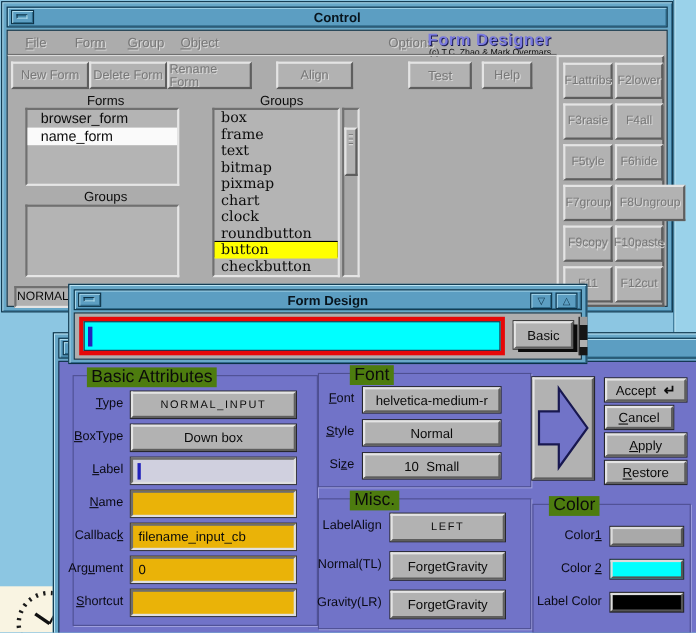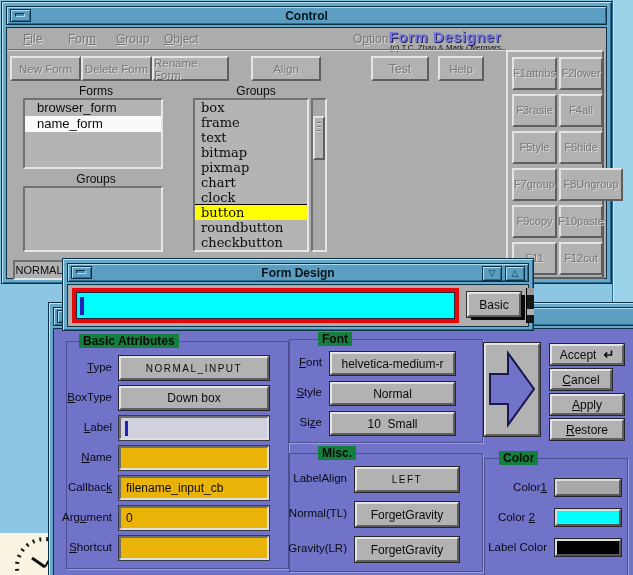--- a/index.html
+++ b/index.html
@@ -18,21 +18,21 @@
   .sunken{background:#B4B4B4;border:2px solid;border-color:#707070 #E4E4E4 #E4E4E4 #707070;}
   .dis{color:#787878;text-shadow:1px 1px 0 #D9D9D9;}
   .ctr{display:flex;align-items:center;justify-content:center;}
   .menu-item{position:absolute;top:4px;font-size:12px;font-weight:normal;}
   .list{position:absolute;background:#B4B4B4;border:2px solid;border-color:#707070 #E6E6E6 #E6E6E6 #707070;}
   .li{height:16px;line-height:16px;padding-left:12px;font-size:13px;white-space:nowrap;overflow:hidden;}
   .oli{height:15px;line-height:15px;padding-left:6px;font-size:13px;font-family:"DejaVu Serif","Liberation Serif",serif;white-space:nowrap;overflow:hidden;}
   .lbl-s{position:absolute;font-size:12px;text-align:center;}
   .fkb{position:absolute;display:flex;flex-direction:row;align-items:center;justify-content:center;font-size:11px;line-height:1.15;}
   .fs{position:absolute;border:1px solid #4E4F92;box-shadow:1px 1px 0 #9FA0DE;}
-  .fs-title{position:absolute;top:-8px;font-size:12px;font-weight:bold;background:#15803d;padding:0 4px;white-space:nowrap;}
+  .fs-title{position:absolute;top:-8px;font-size:16px;font-weight:normal;background:#4d7c0f;padding:0 4px;white-space:nowrap;}
   .plbl{position:absolute;font-size:11.5px;white-space:nowrap;color:#0a0a14;}
   .vbtn{position:absolute;background:#B2B2B2;border:2px solid;border-color:#E4E4E4 #5E5E5E #5E5E5E #E4E4E4;box-shadow:0 0 0 1px #26262d;display:flex;align-items:center;justify-content:center;font-size:12px;white-space:pre;}
   .vinput{position:absolute;background:#eab308;border:2px solid;border-color:#6E6E6E #DFDFDF #DFDFDF #6E6E6E;box-shadow:0 0 0 1px #3a3a44;font-size:12px;line-height:20px;padding-left:5px;white-space:pre;}
   .cursor{position:absolute;left:4px;top:3px;width:3px;height:15px;background:#2222BB;}
   .swatch{position:absolute;width:66px;height:17px;border:2px solid;border-color:#DCDCDC #555 #555 #DCDCDC;box-shadow:0 0 0 1px #26262d;}
   .sp{font-size:10px;letter-spacing:1.5px;}
 </style>
 </head>
 <body>
 
@@ -85,22 +85,22 @@
     <div class="list" style="left:16px;top:158px;width:140px;height:66px"></div>
 
     <div class="list" style="left:186px;top:70px;width:116px;height:154px">
       <div class="oli">box</div>
       <div class="oli">frame</div>
       <div class="oli">text</div>
       <div class="oli">bitmap</div>
       <div class="oli">pixmap</div>
       <div class="oli">chart</div>
       <div class="oli">clock</div>
+      <div class="oli">roundbutton</div>
       <div class="oli" style="background:#FFFF00;box-shadow:0 -1px 0 #000">button</div>
-      <div class="oli">roundbutton</div>
       <div class="oli">checkbutton</div>
     </div>
 
     <div class="abs sunken" style="left:304px;top:70px;width:16px;height:154px;background:#A8A8A8">
       <div class="abs raised" style="left:0;top:16px;width:12px;height:44px">
         <div style="margin:4px 2px 0;height:2px;border-top:1px solid #777;border-bottom:1px solid #ddd"></div>
         <div style="margin:2px 2px 0;height:2px;border-top:1px solid #777;border-bottom:1px solid #ddd"></div>
         <div style="margin:2px 2px 0;height:2px;border-top:1px solid #777;border-bottom:1px solid #ddd"></div>
       </div>
     </div>
@@ -225,21 +225,21 @@
       <span><u>A</u>pply</span>
     </div>
     <div class="abs raised ctr" style="left:496px;top:90px;width:74px;height:21px;box-shadow:0 0 0 1px #26262d;font-size:12px">
       <span><u>R</u>estore</span>
     </div>
 
     <div class="fs" style="left:430px;top:129px;width:144px;height:118px">
       <div class="fs-title" style="left:14px">Color</div>
       <span class="plbl" style="right:80px;top:22px">Color<u>1</u></span>
       <div class="swatch" style="left: 70px; top: 20px; background: rgb(169, 169, 169);"></div>
-      <span class="plbl" style="right:92px;top:52px">Color <u>2</u></span>
+      <span class="plbl" style="right:80px;top:52px">Color <u>2</u></span>
       <div class="swatch" style="left: 70px; top: 50px; background: rgb(0, 255, 255);"></div>
       <span class="plbl" style="right:80px;top:82px">Label Color</span>
       <div class="swatch" style="left: 70px; top: 80px; background: rgb(0, 0, 0);"></div>
     </div>
   </div>
 </div>
 
 <div class="win" style="left:62px;top:258px;width:472px;height:73px;z-index:4">
   <div class="tbar">
     <div class="minbox">

